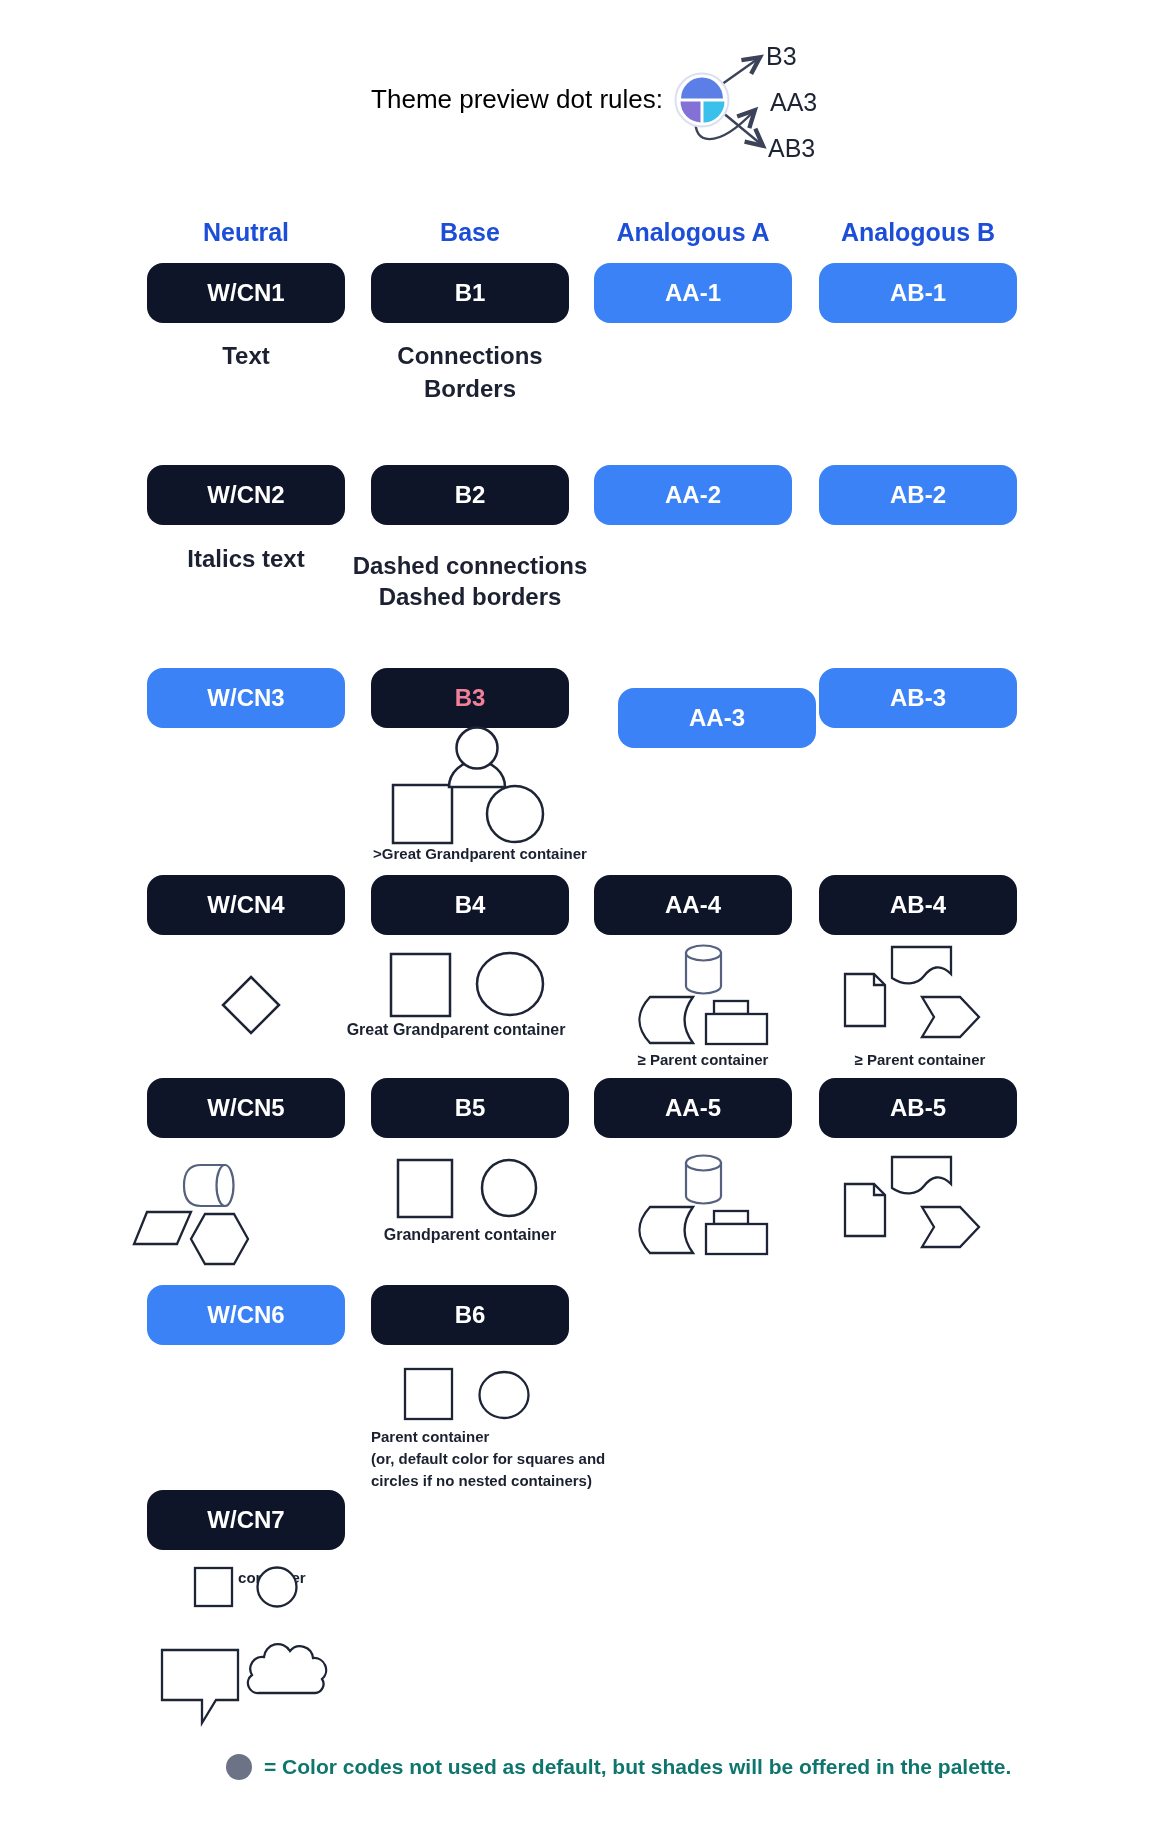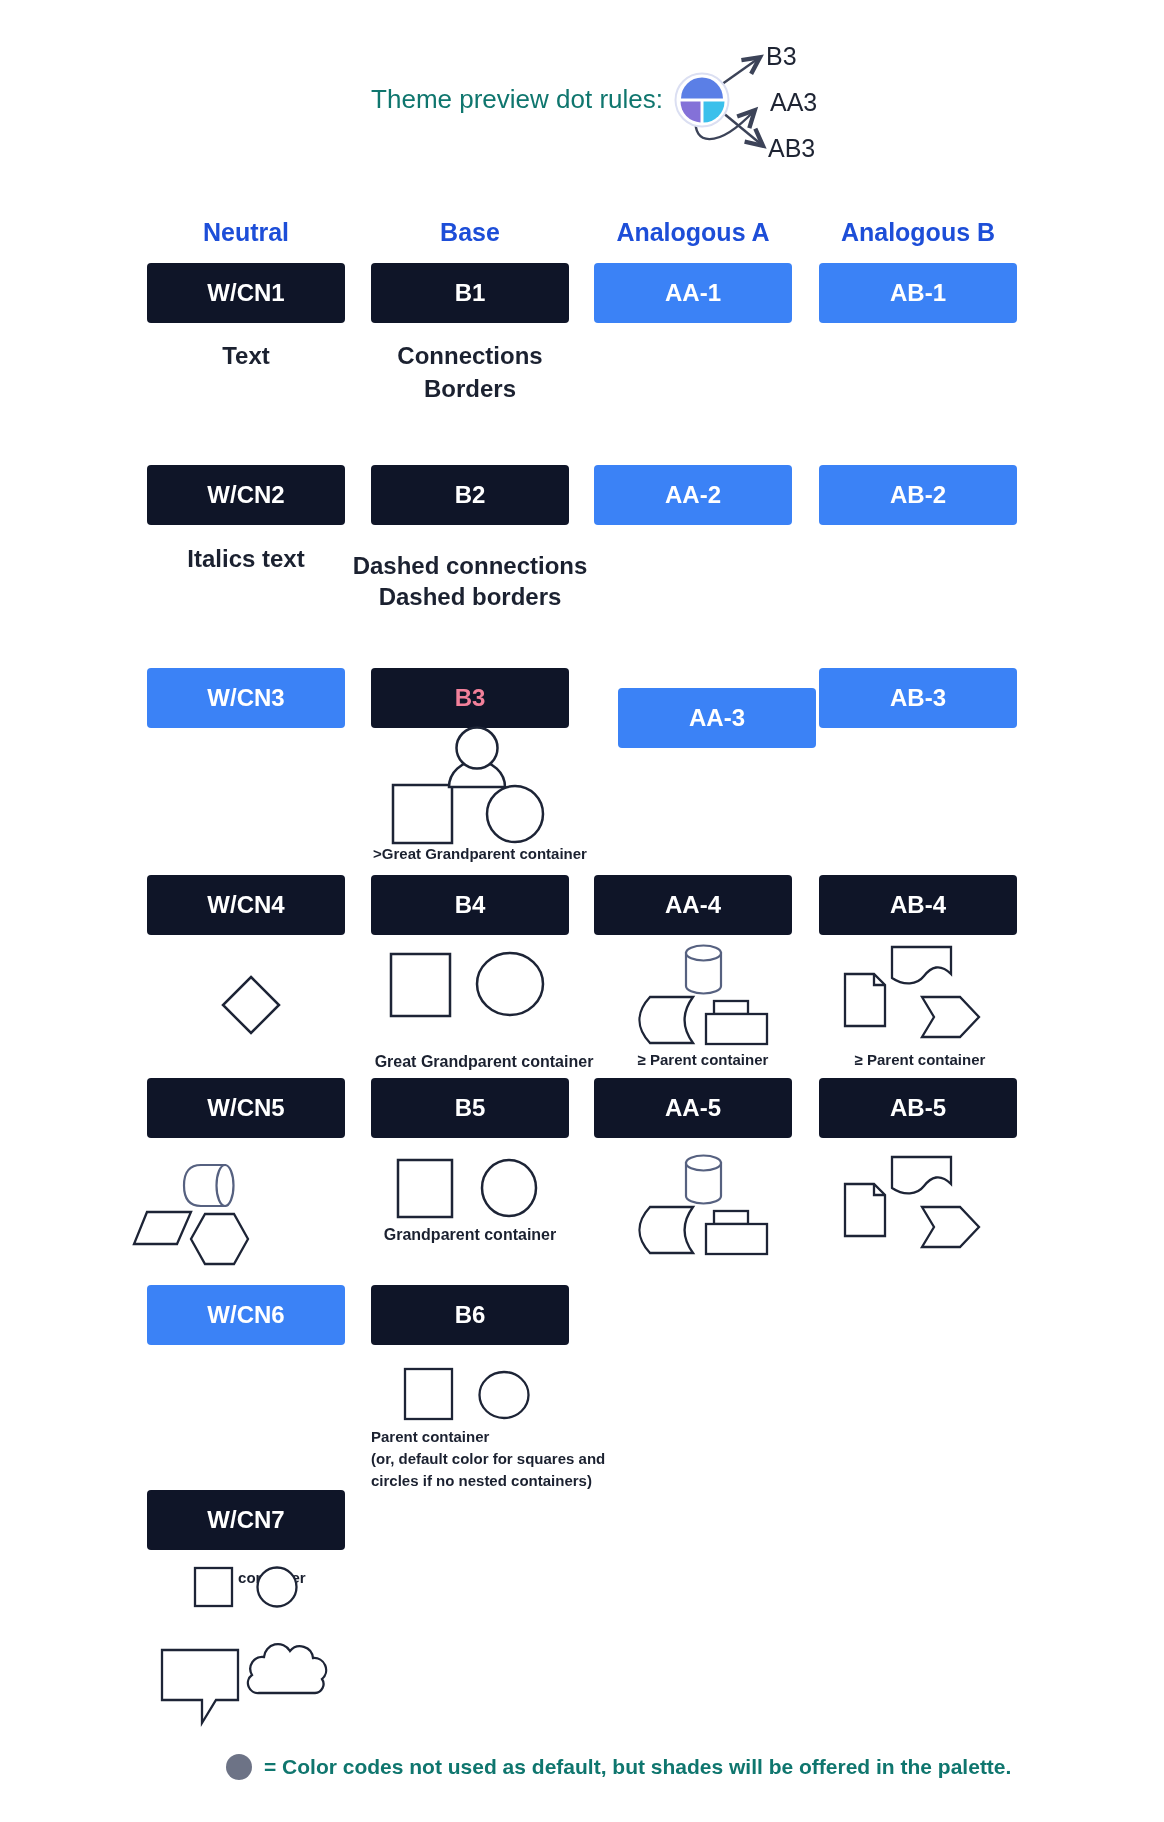--- a/index.html
+++ b/index.html
@@ -1,22 +1,22 @@
 <!DOCTYPE html>
 <html><head>
 <meta charset="utf-8">
 <style>
   html,body{margin:0;padding:0;background:#ffffff;}
   .canvas{position:relative;width:1164px;height:1822px;background:#ffffff;overflow:hidden;
           font-family:"Liberation Sans","DejaVu Sans",sans-serif;color:#1b2130;}
   .abs{position:absolute;}
-  .title{font-size:26px;font-weight:400;color:#0f766e;text-align:right;}
+  .title{font-size:26px;font-weight:400;color:#000000;text-align:right;}
   .dotlabel{font-size:25px;font-weight:400;color:#1e2433;}
   .colhdr{width:198px;text-align:center;font-size:25px;font-weight:600;color:#1d4ed8;}
-  .sw{width:198px;height:60px;border-radius:4px;display:flex;align-items:center;justify-content:center;
+  .sw{width:198px;height:60px;border-radius:16px;display:flex;align-items:center;justify-content:center;
       font-size:24px;font-weight:600;color:#ffffff;z-index:1;}
   .sw.dark{background:#0f1528;}
   .sw.gray{background:#3b82f6;}
   .sw .pink{color:#f2809a;}
   .cap{font-size:24px;font-weight:600;text-align:center;color:#1b2130;}
   .cap-sm{font-size:15px;font-weight:700;text-align:center;color:#1b2130;white-space:nowrap;}
   .cap-md{font-size:16px;font-weight:700;text-align:center;color:#1b2130;white-space:nowrap;}
   .cap-left{text-align:left;}
   .shape-svg{position:absolute;z-index:2;overflow:visible;}
   .shp{fill:#ffffff;stroke:#1d2436;stroke-width:2.5;}
@@ -131,21 +131,21 @@
     </div>
 
   <svg class="shape-svg" style="left:215px;top:970px;" width="72" height="72">
     <polygon points="36,7 64,35 36,63 8,35" class="shp"></polygon>
   </svg>
 
   <svg class="shape-svg" style="left:384px;top:944px;" width="170" height="80">
     <rect x="7" y="10" width="59" height="62" class="shp"></rect>
     <ellipse cx="126" cy="40" rx="33" ry="31" class="shp"></ellipse>
   </svg>
-  <div class="abs cap-md" style="left:344px;top:1021px;width:280px;margin-top:32px;">Great Grandparent container</div>
+  <div class="abs cap-md" style="left:316px;top:1021px;width:280px;">Great Grandparent container</div>
 
   <svg class="shape-svg" style="left:625px;top:940px;" width="150" height="112">
     <path d="M61,13 L61,46 A17.5,7.5 0 0 0 96,46 L96,13 Z" class="cyl"></path>
     <ellipse cx="78.5" cy="13" rx="17.5" ry="7.5" class="cyl"></ellipse>
     <path d="M25,57 H68 C57,72 57,88 68,103 H25 C11,88 11,72 25,57 Z" class="shp-thin"></path>
     <rect x="89" y="61" width="34" height="13" class="shp-thin"></rect>
     <rect x="81" y="74" width="61" height="30" class="shp-thin"></rect>
   </svg>
   <div class="abs cap-sm" style="left:593px;top:1051px;width:220px;">≥  Parent container</div>
 

